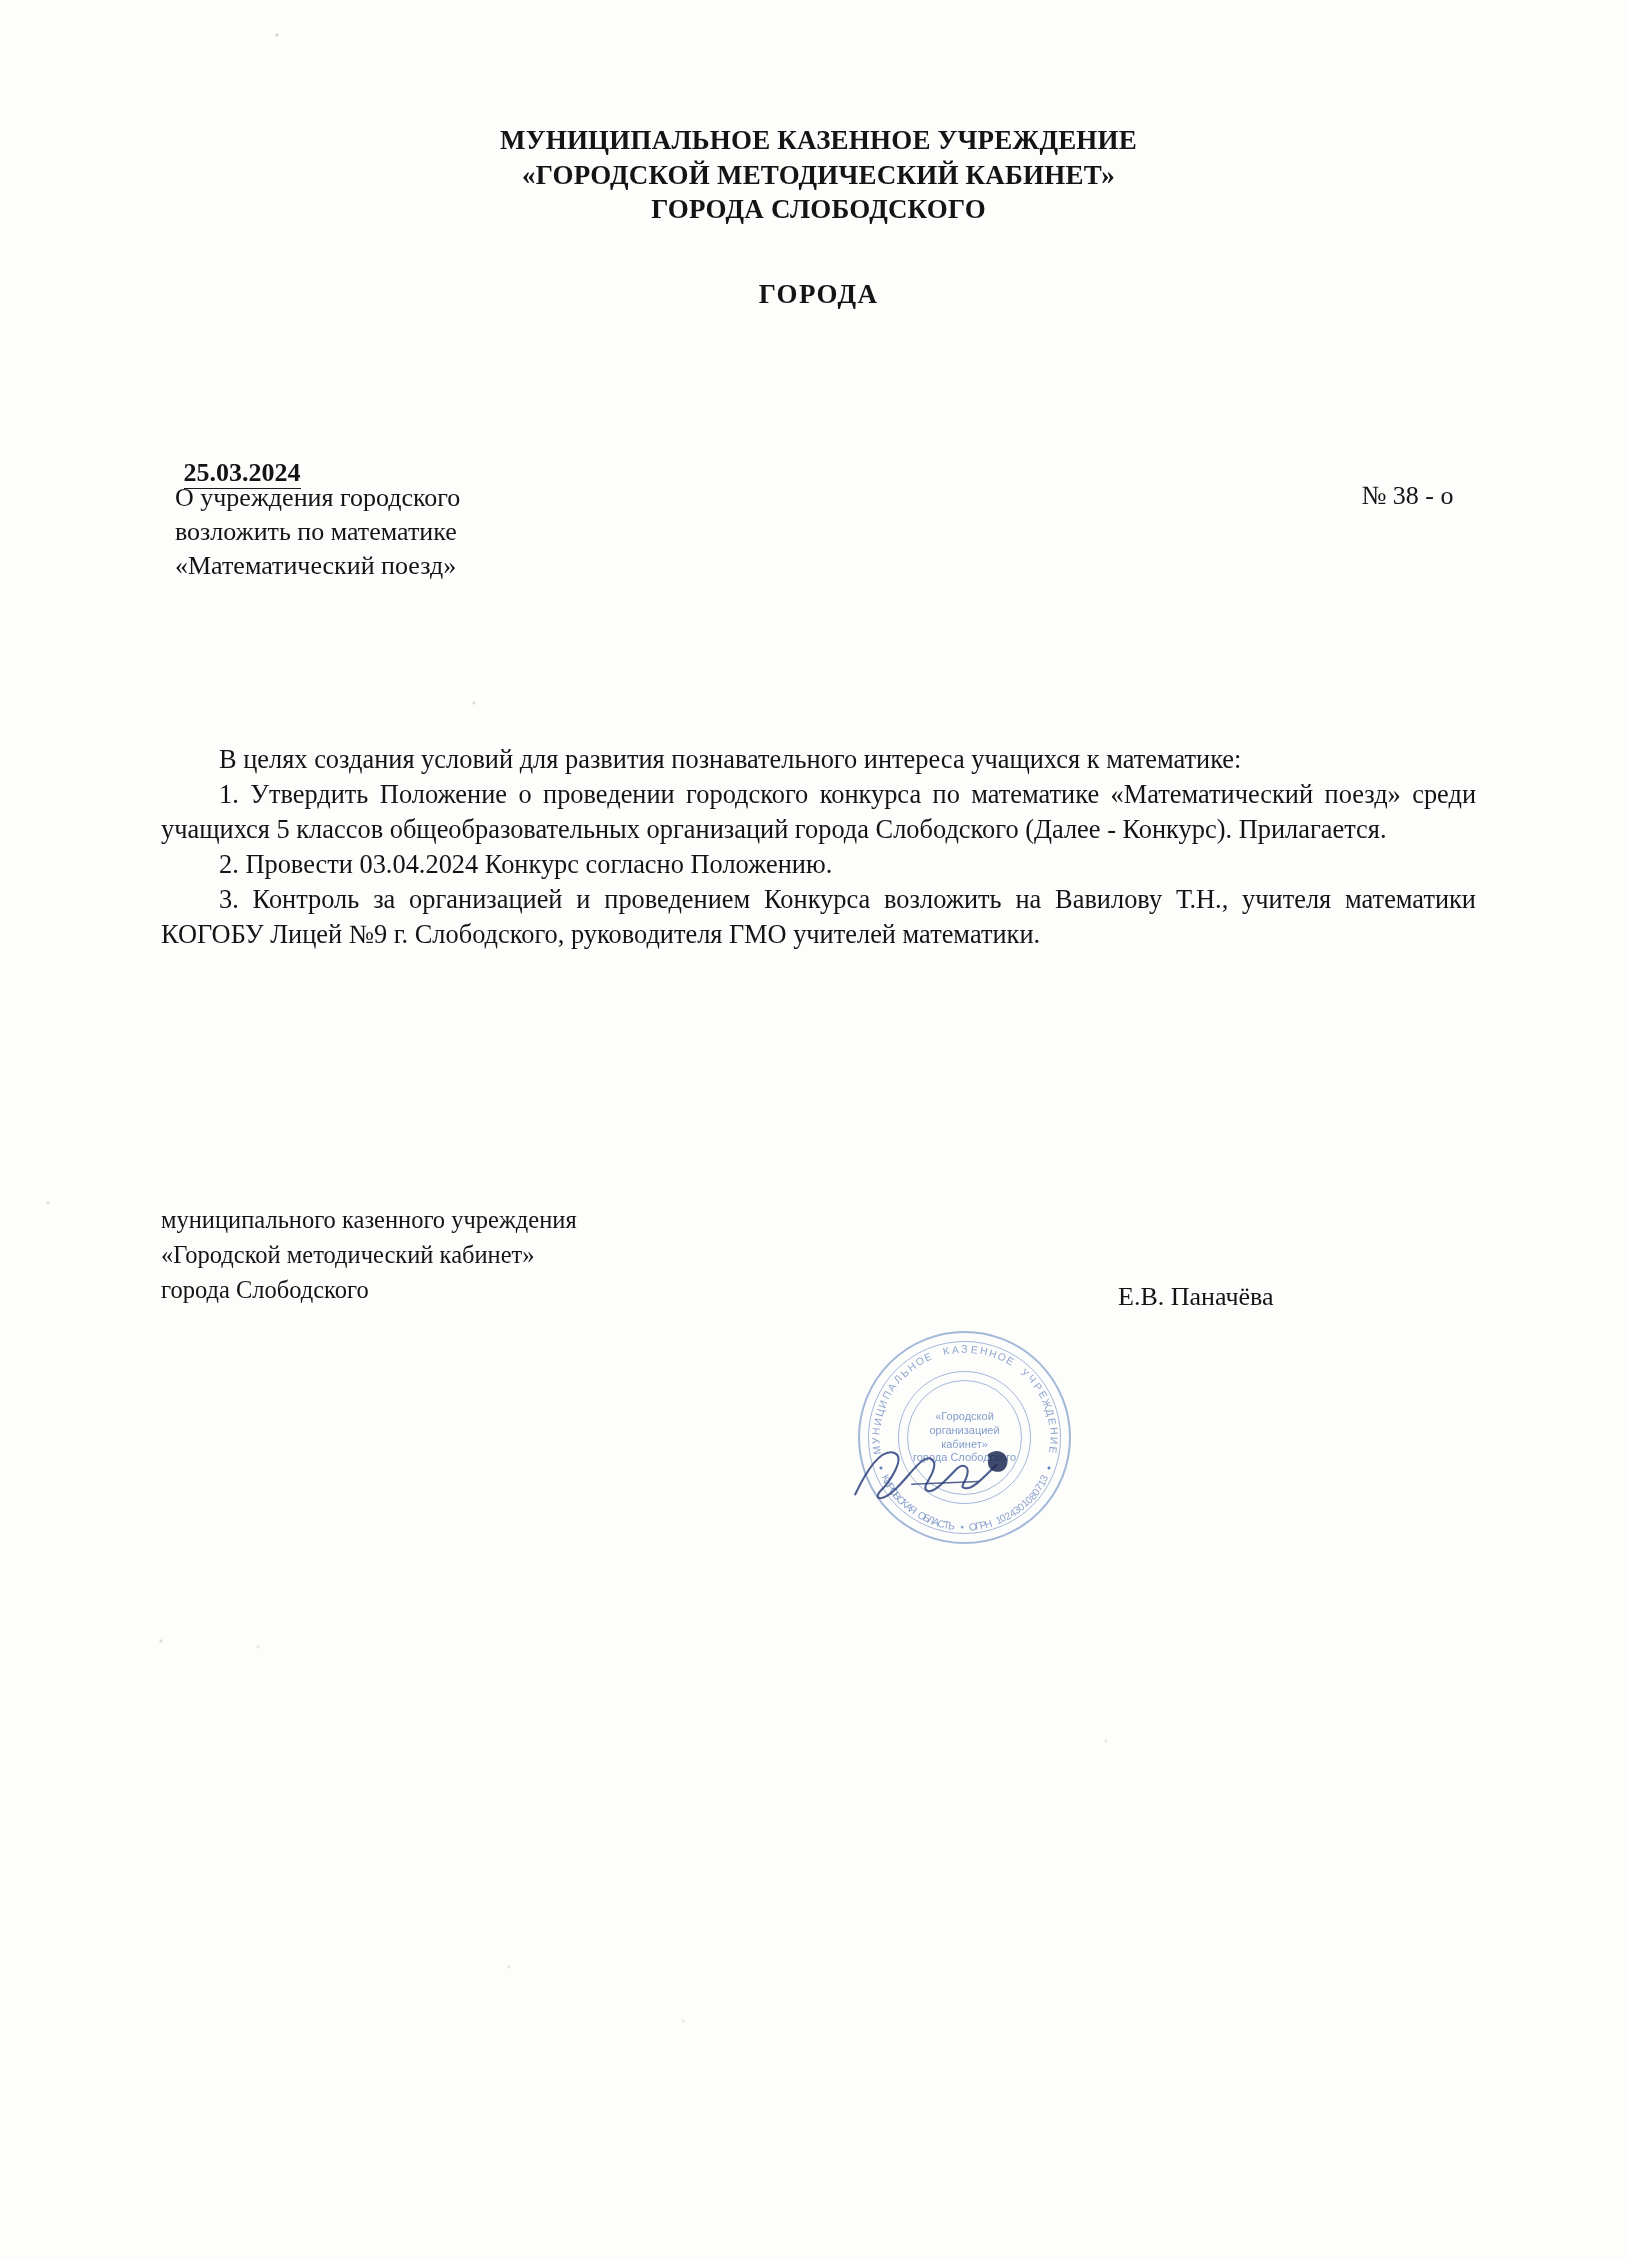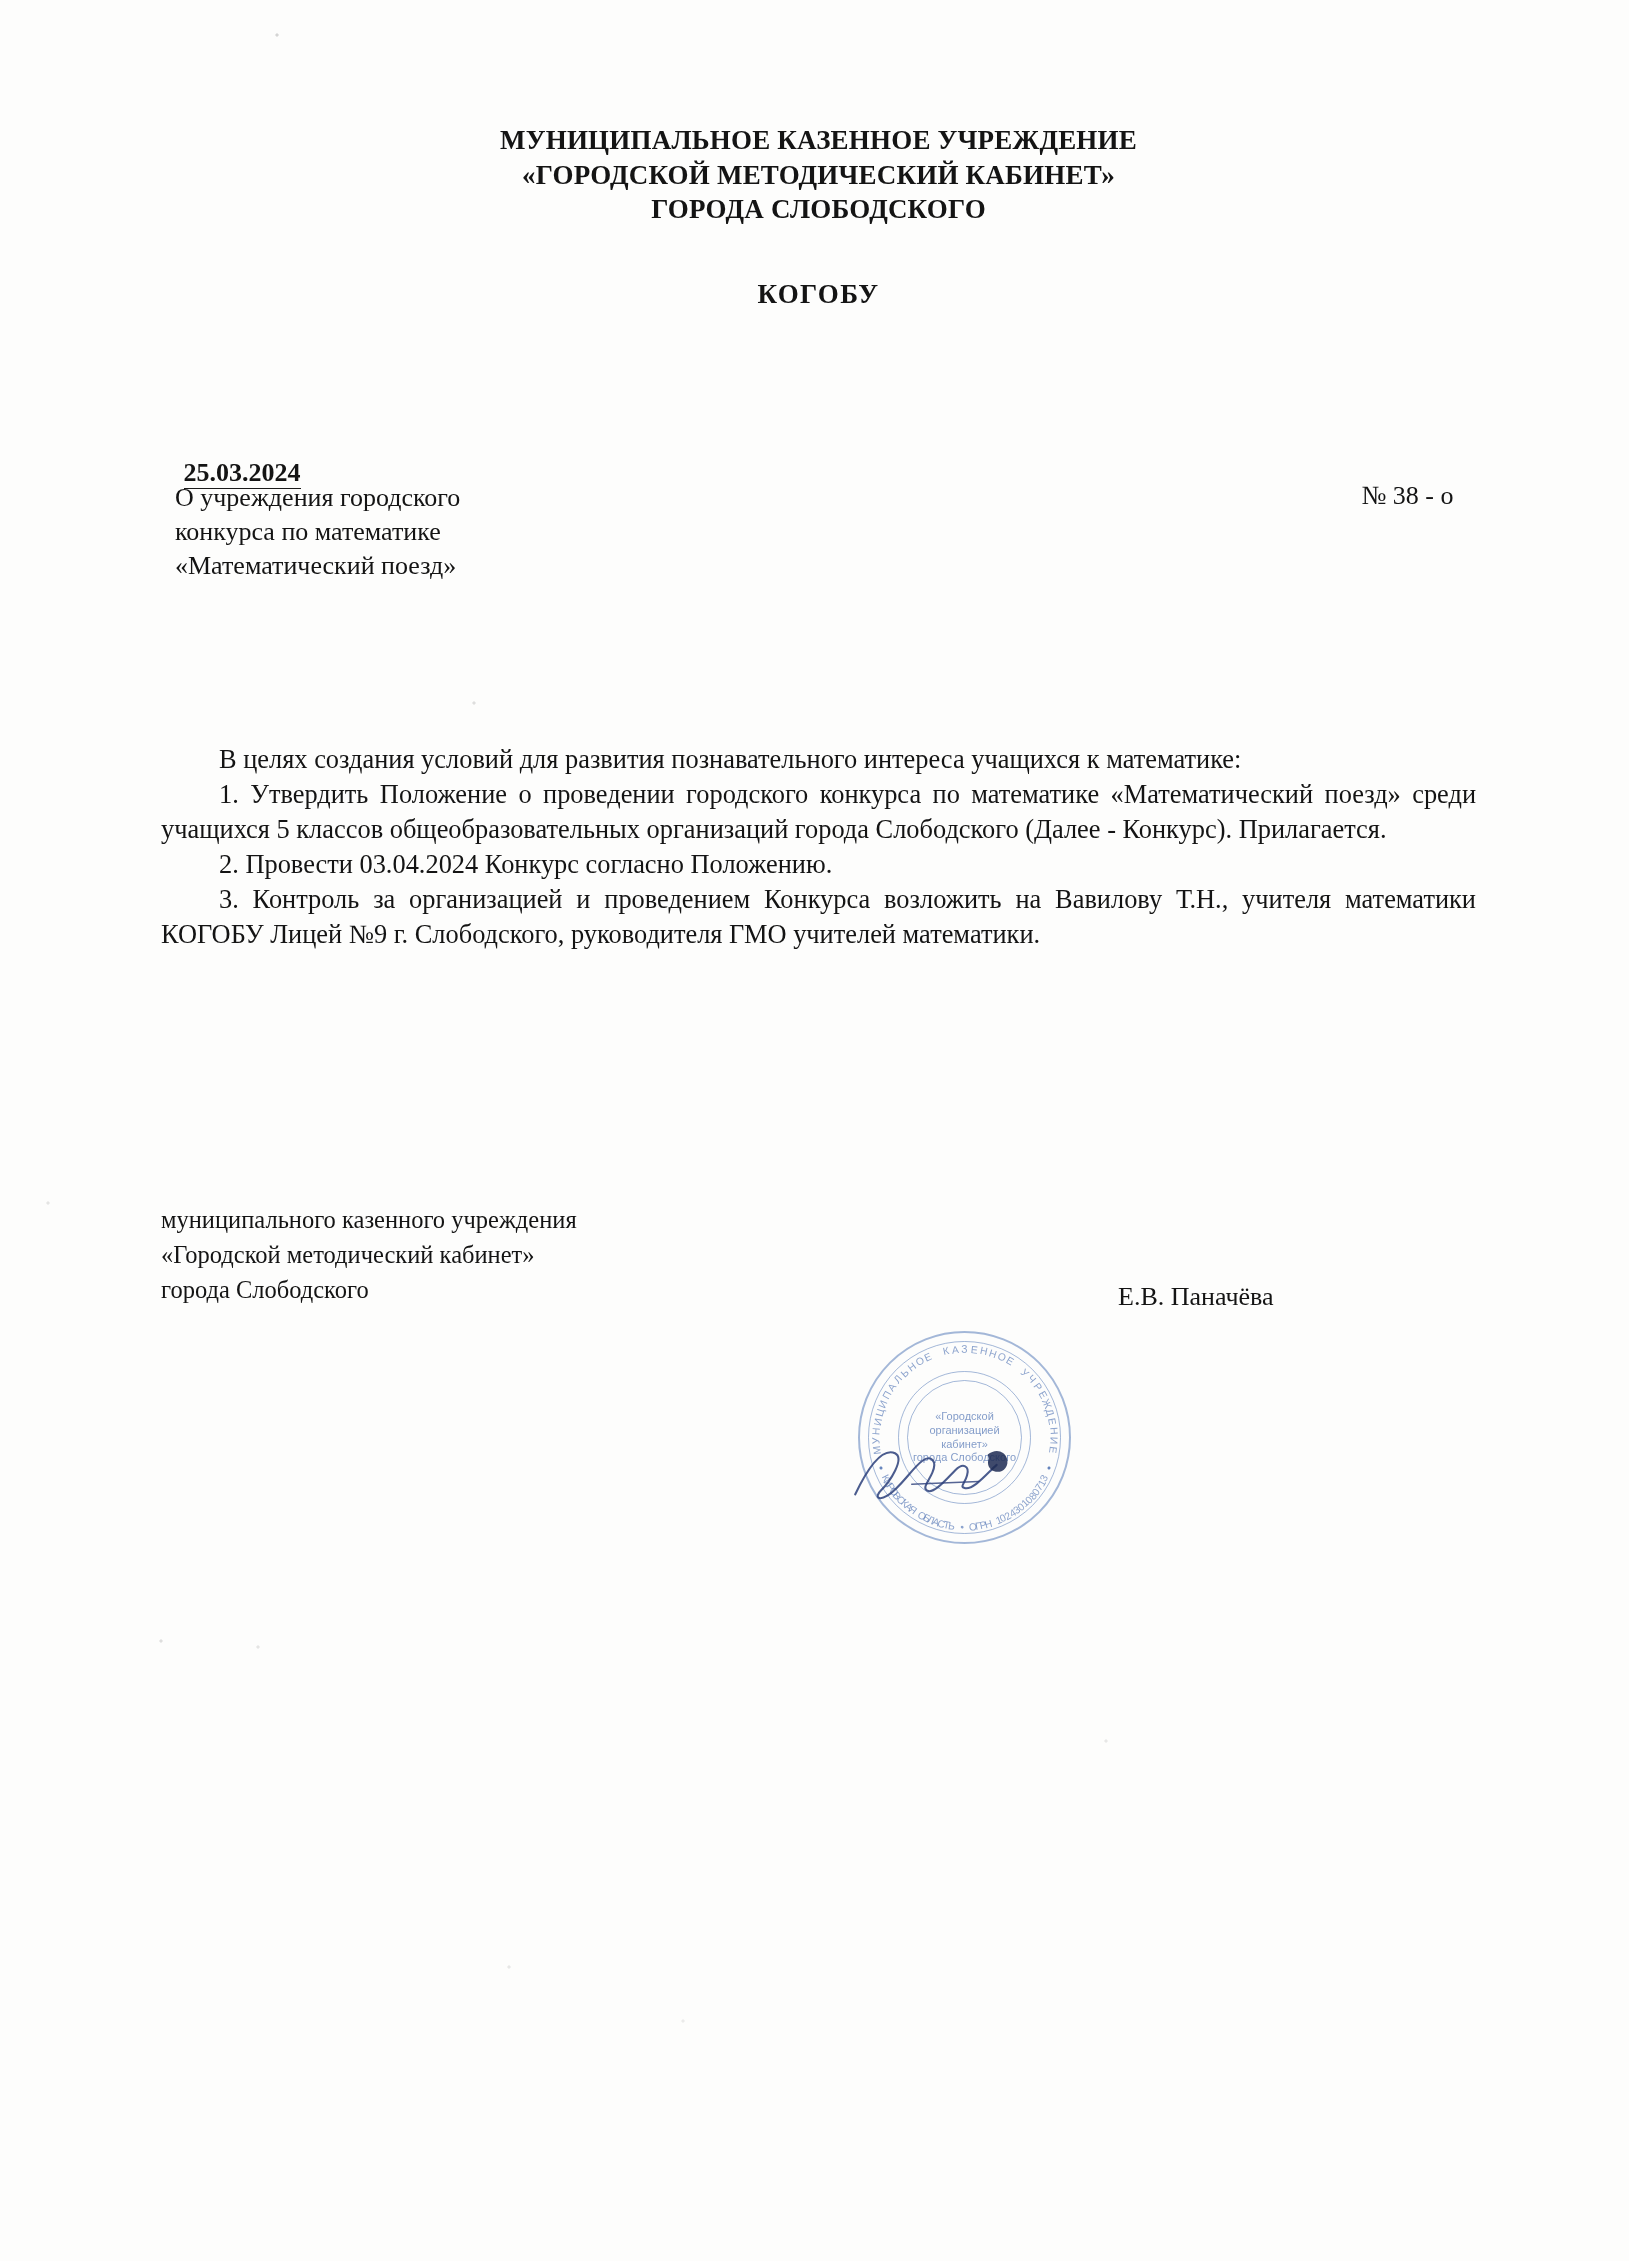--- a/index.html
+++ b/index.html
@@ -188,27 +188,27 @@
   <div class="paper-noise"></div>
 
   <div class="content">
 
     <div class="org-header">
       <div>МУНИЦИПАЛЬНОЕ  КАЗЕННОЕ УЧРЕЖДЕНИЕ</div>
       <div>«ГОРОДСКОЙ МЕТОДИЧЕСКИЙ КАБИНЕТ»</div>
       <div>ГОРОДА СЛОБОДСКОГО</div>
     </div>
 
-    <div class="doc-type">КОГОБУ</div>
+    <div class="doc-type">ГОРОДА</div>
 
     <div class="meta-row">
       <div class="meta-date">25.03.2024</div>
       <div class="meta-subject">
         <div>О учреждения городского</div>
-        <div>конкурса по математике</div>
+        <div>возложить по математике</div>
         <div>«Математический поезд»</div>
       </div>
       <div class="meta-number">№ 38 - о</div>
     </div>
 
     <div class="body-text">
       <p class="indent">В целях   создания условий для развития познавательного интереса учащихся к математике:</p>
       <p class="indent">1.  Утвердить Положение о проведении городского конкурса по математике «Математический поезд»  среди учащихся 5 классов общеобразовательных организаций города Слободского  (Далее - Конкурс). Прилагается.</p>
       <p class="indent">2.  Провести  03.04.2024  Конкурс согласно Положению.</p>
       <p class="indent">3.  Контроль за организацией и проведением Конкурса возложить на Вавилову Т.Н., учителя математики КОГОБУ Лицей №9 г. Слободского, руководителя ГМО учителей математики.</p>

